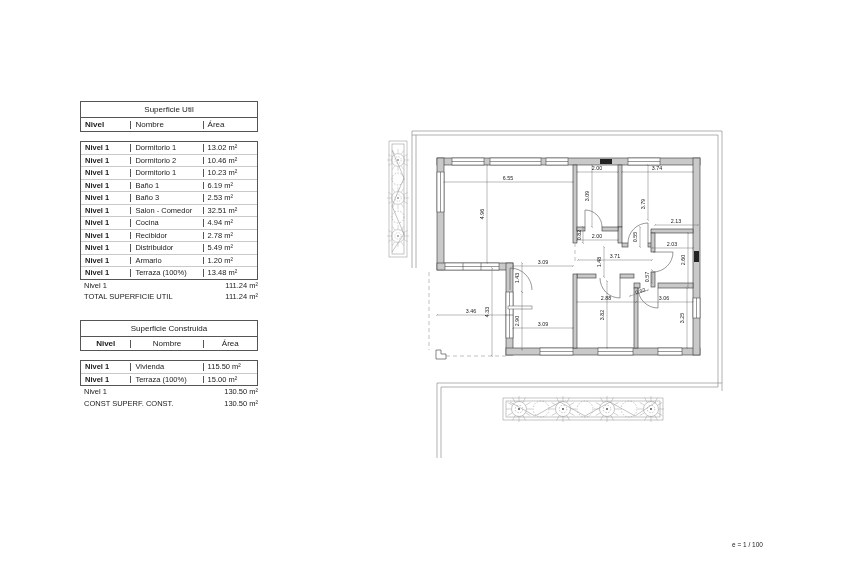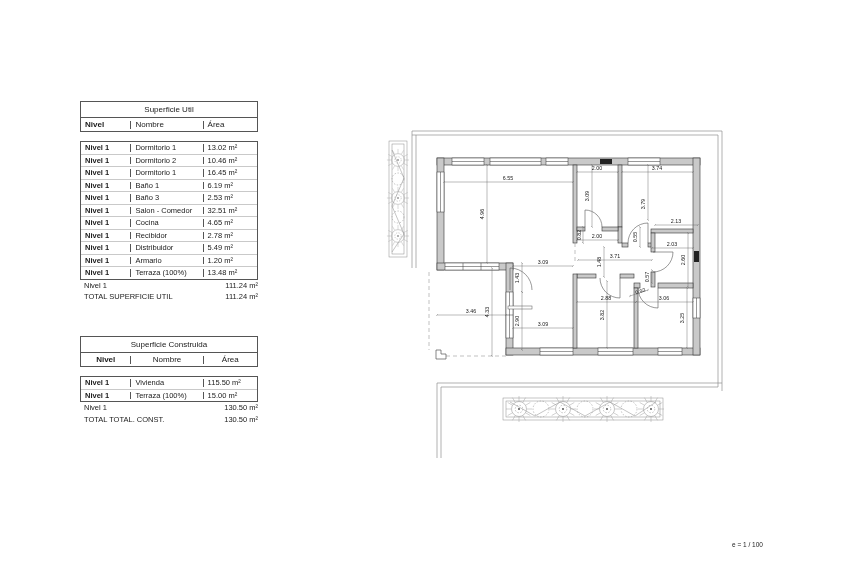--- a/index.html
+++ b/index.html
@@ -59,41 +59,41 @@
           <div class="c3">13.02 m²</div>
         </div>
       <div class="trow">
           <div class="c1">Nivel 1</div>
           <div class="c2">Dormitorio 2</div>
           <div class="c3">10.46 m²</div>
         </div>
       <div class="trow">
           <div class="c1">Nivel 1</div>
           <div class="c2">Dormitorio 1</div>
-          <div class="c3">16.45 m²</div>
+          <div class="c3">10.23 m²</div>
         </div>
       <div class="trow">
           <div class="c1">Nivel 1</div>
           <div class="c2">Baño 1</div>
           <div class="c3">6.19 m²</div>
         </div>
       <div class="trow">
           <div class="c1">Nivel 1</div>
           <div class="c2">Baño 3</div>
           <div class="c3">2.53 m²</div>
         </div>
       <div class="trow">
           <div class="c1">Nivel 1</div>
           <div class="c2">Salon - Comedor</div>
           <div class="c3">32.51 m²</div>
         </div>
       <div class="trow">
           <div class="c1">Nivel 1</div>
           <div class="c2">Cocina</div>
-          <div class="c3">4.65 m²</div>
+          <div class="c3">4.94 m²</div>
         </div>
       <div class="trow">
           <div class="c1">Nivel 1</div>
           <div class="c2">Recibidor</div>
           <div class="c3">2.78 m²</div>
         </div>
       <div class="trow">
           <div class="c1">Nivel 1</div>
           <div class="c2">Distribuidor</div>
           <div class="c3">5.49 m²</div>
@@ -113,21 +113,21 @@
       <div class="f1">Nivel 1</div>
       <div class="f2"></div>
       <div class="f3">111.24 m²</div>
     </div>
     <div class="freerow">
       <div class="fwide">TOTAL SUPERFICIE UTIL</div>
       <div class="f3">111.24 m²</div>
     </div>
   </div>
 
-  <div class="areatable" style="left:80px;top:336px;">
+  <div class="areatable" style="left:80px;top:320px;">
     <div class="tbox">
       <div class="ttitle">Superficie Construida</div>
       <div class="thead centered">
         <div class="c1">Nivel</div>
         <div class="c2">Nombre</div>
         <div class="c3">Área</div>
       </div>
     </div>
     <div class="gap"></div>
     <div class="tbox">
@@ -141,21 +141,21 @@
           <div class="c2">Terraza (100%)</div>
           <div class="c3">15.00 m²</div>
         </div>
     </div>
     <div class="freerow">
       <div class="f1">Nivel 1</div>
       <div class="f2"></div>
       <div class="f3">130.50 m²</div>
     </div>
     <div class="freerow">
-      <div class="fwide">TOTAL TOTAL. CONST.</div>
+      <div class="fwide">CONST SUPERF. CONST.</div>
       <div class="f3">130.50 m²</div>
     </div>
   </div>
 
   <svg width="850" height="572" viewBox="0 0 850 572" style="position:absolute;left:0;top:0;">
     <defs>
       <marker id="tk" markerWidth="8" markerHeight="8" refX="4" refY="4" orient="auto">
         <line x1="2" y1="6" x2="6" y2="2" stroke="#666" stroke-width="0.9"></line>
       </marker>
       <g id="bush">

